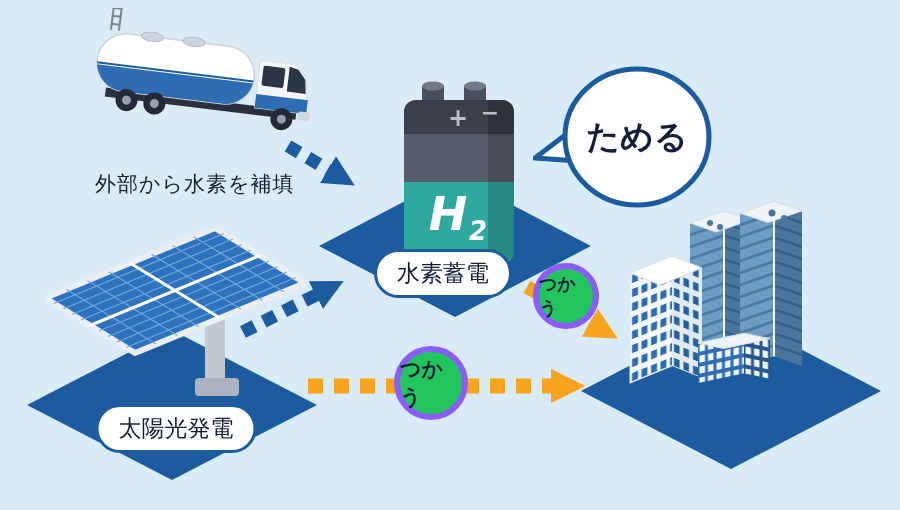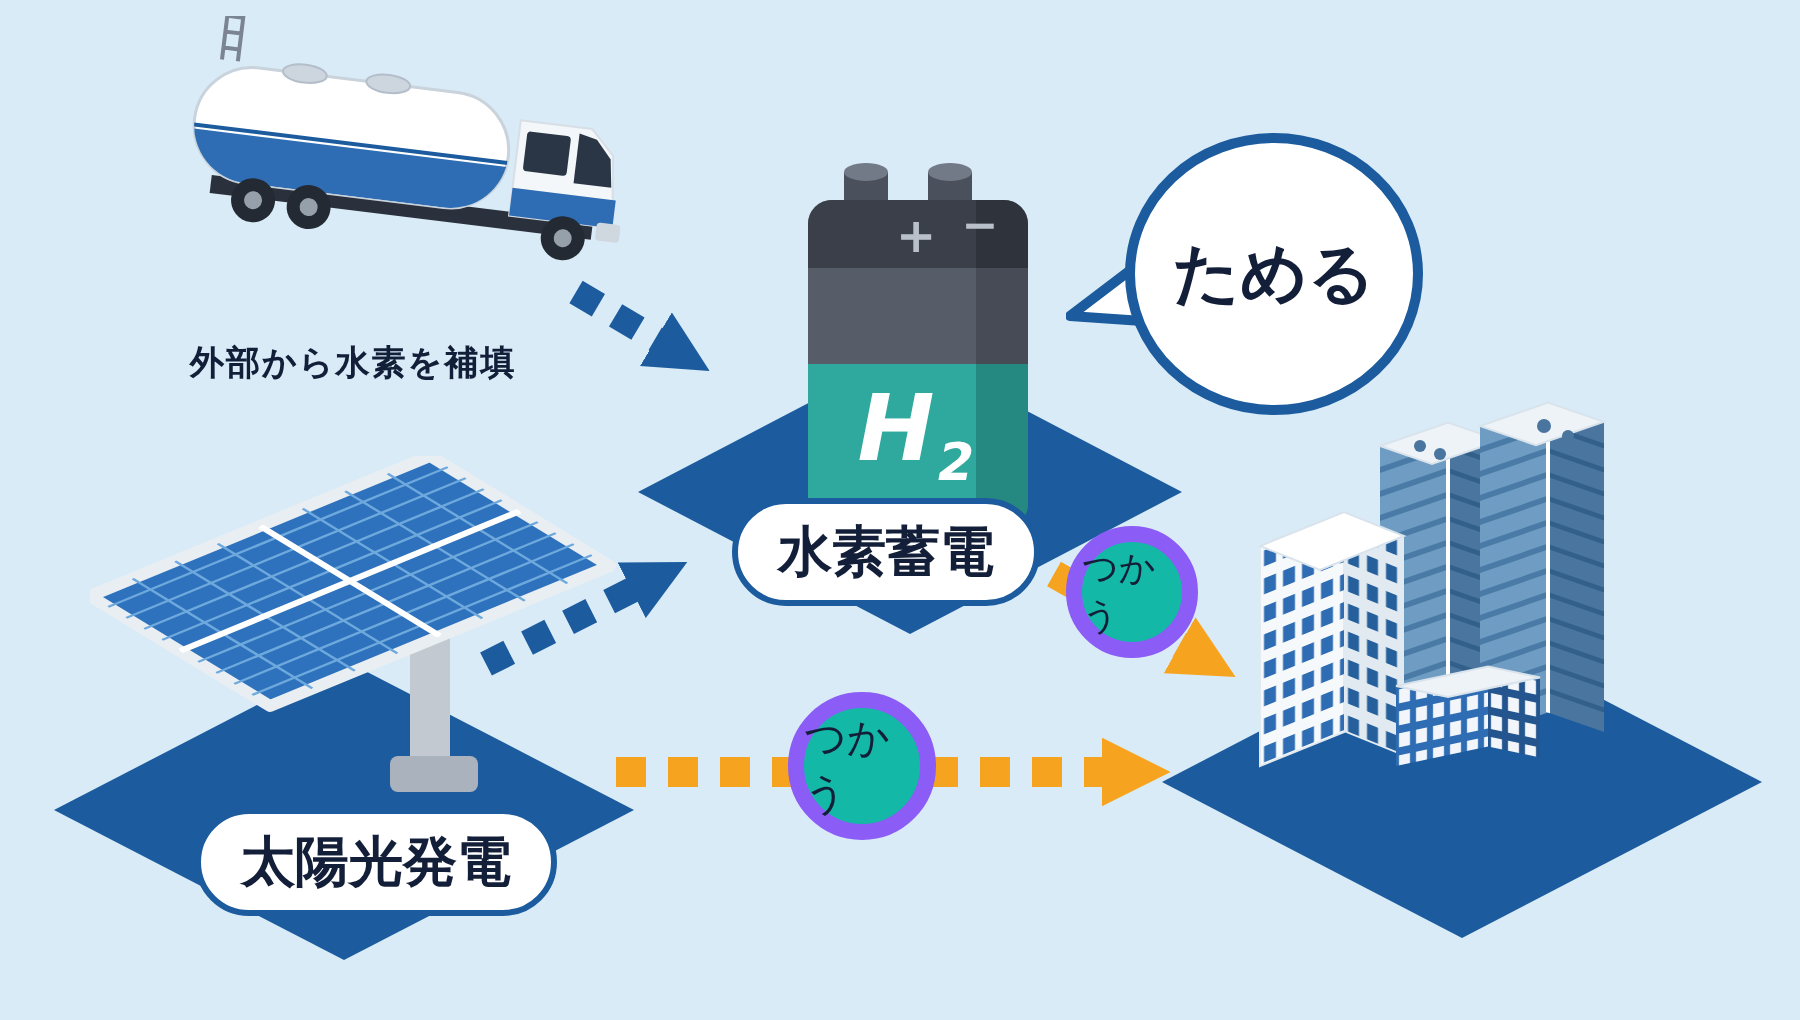--- a/index.html
+++ b/index.html
@@ -3,32 +3,32 @@
 <meta charset="utf-8">
 <style>
   html,body{margin:0;padding:0;}
   .stage{
     position:relative;width:900px;height:510px;overflow:hidden;
     background:#d9ebf7;color:#131f38;
     font-family:"DejaVu Sans","Liberation Sans",sans-serif;
   }
   .abs{position:absolute;}
   .caption{
-    font-size:17px;font-weight:bold;letter-spacing:1px;white-space:nowrap;
+    font-size:21px;font-weight:normal;letter-spacing:1px;white-space:nowrap;
   }
   .pill{
     position:absolute;transform:translateX(-50%);
     background:#ffffff;border:3.5px solid #1b5b9e;border-radius:999px;
-    padding:6px 20px;font-size:27px;font-weight:bold;white-space:nowrap;
+    padding:6px 20px;font-size:23px;font-weight:normal;white-space:nowrap;
     box-sizing:border-box;
   }
   .use-circle{
-    position:absolute;background:#14b8a6;border:8px solid #8b5cf6;
+    position:absolute;background:#22c55e;border:6px solid #8b5cf6;
     border-radius:50%;display:flex;align-items:center;justify-content:center;
-    font-weight:normal;box-sizing:border-box;
+    font-weight:bold;box-sizing:border-box;
   }
   .use-top{left:533px;top:263px;width:66px;height:66px;font-size:18px;}
   .use-bottom{left:394px;top:346px;width:74px;height:74px;font-size:21px;}
   svg text{font-family:"DejaVu Sans","Liberation Sans",sans-serif;}
 </style>
 </head>
 <body>
 
 <div class="stage">
 
@@ -197,15 +197,15 @@
   </svg>
 
   <div class="use-circle use-top">
     <span>つかう</span>
   </div>
   <div class="use-circle use-bottom">
     <span>つかう</span>
   </div>
 
   <div class="pill" style="left:443px;top:249px">水素蓄電</div>
-  <div class="pill" style="left:188px;top:404px">太陽光発電</div>
+  <div class="pill" style="left:176px;top:404px">太陽光発電</div>
 
 </div>
 
 </body></html>

